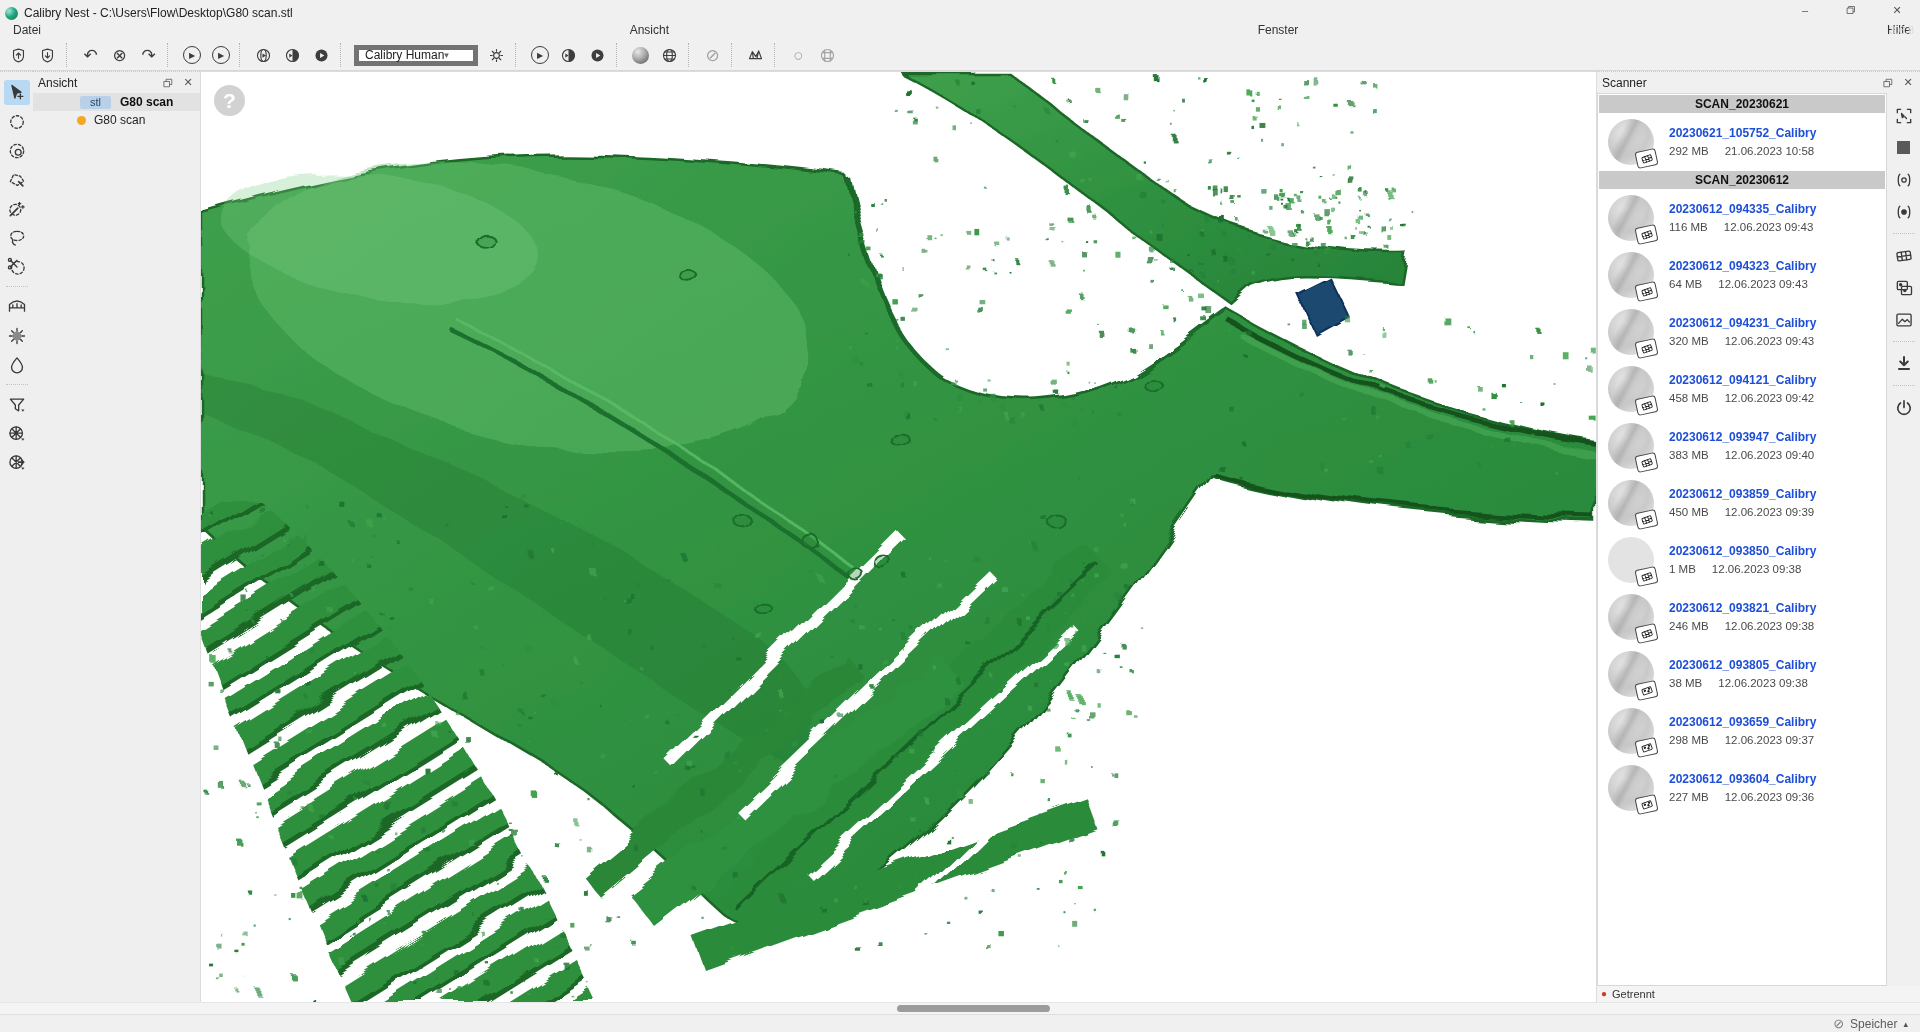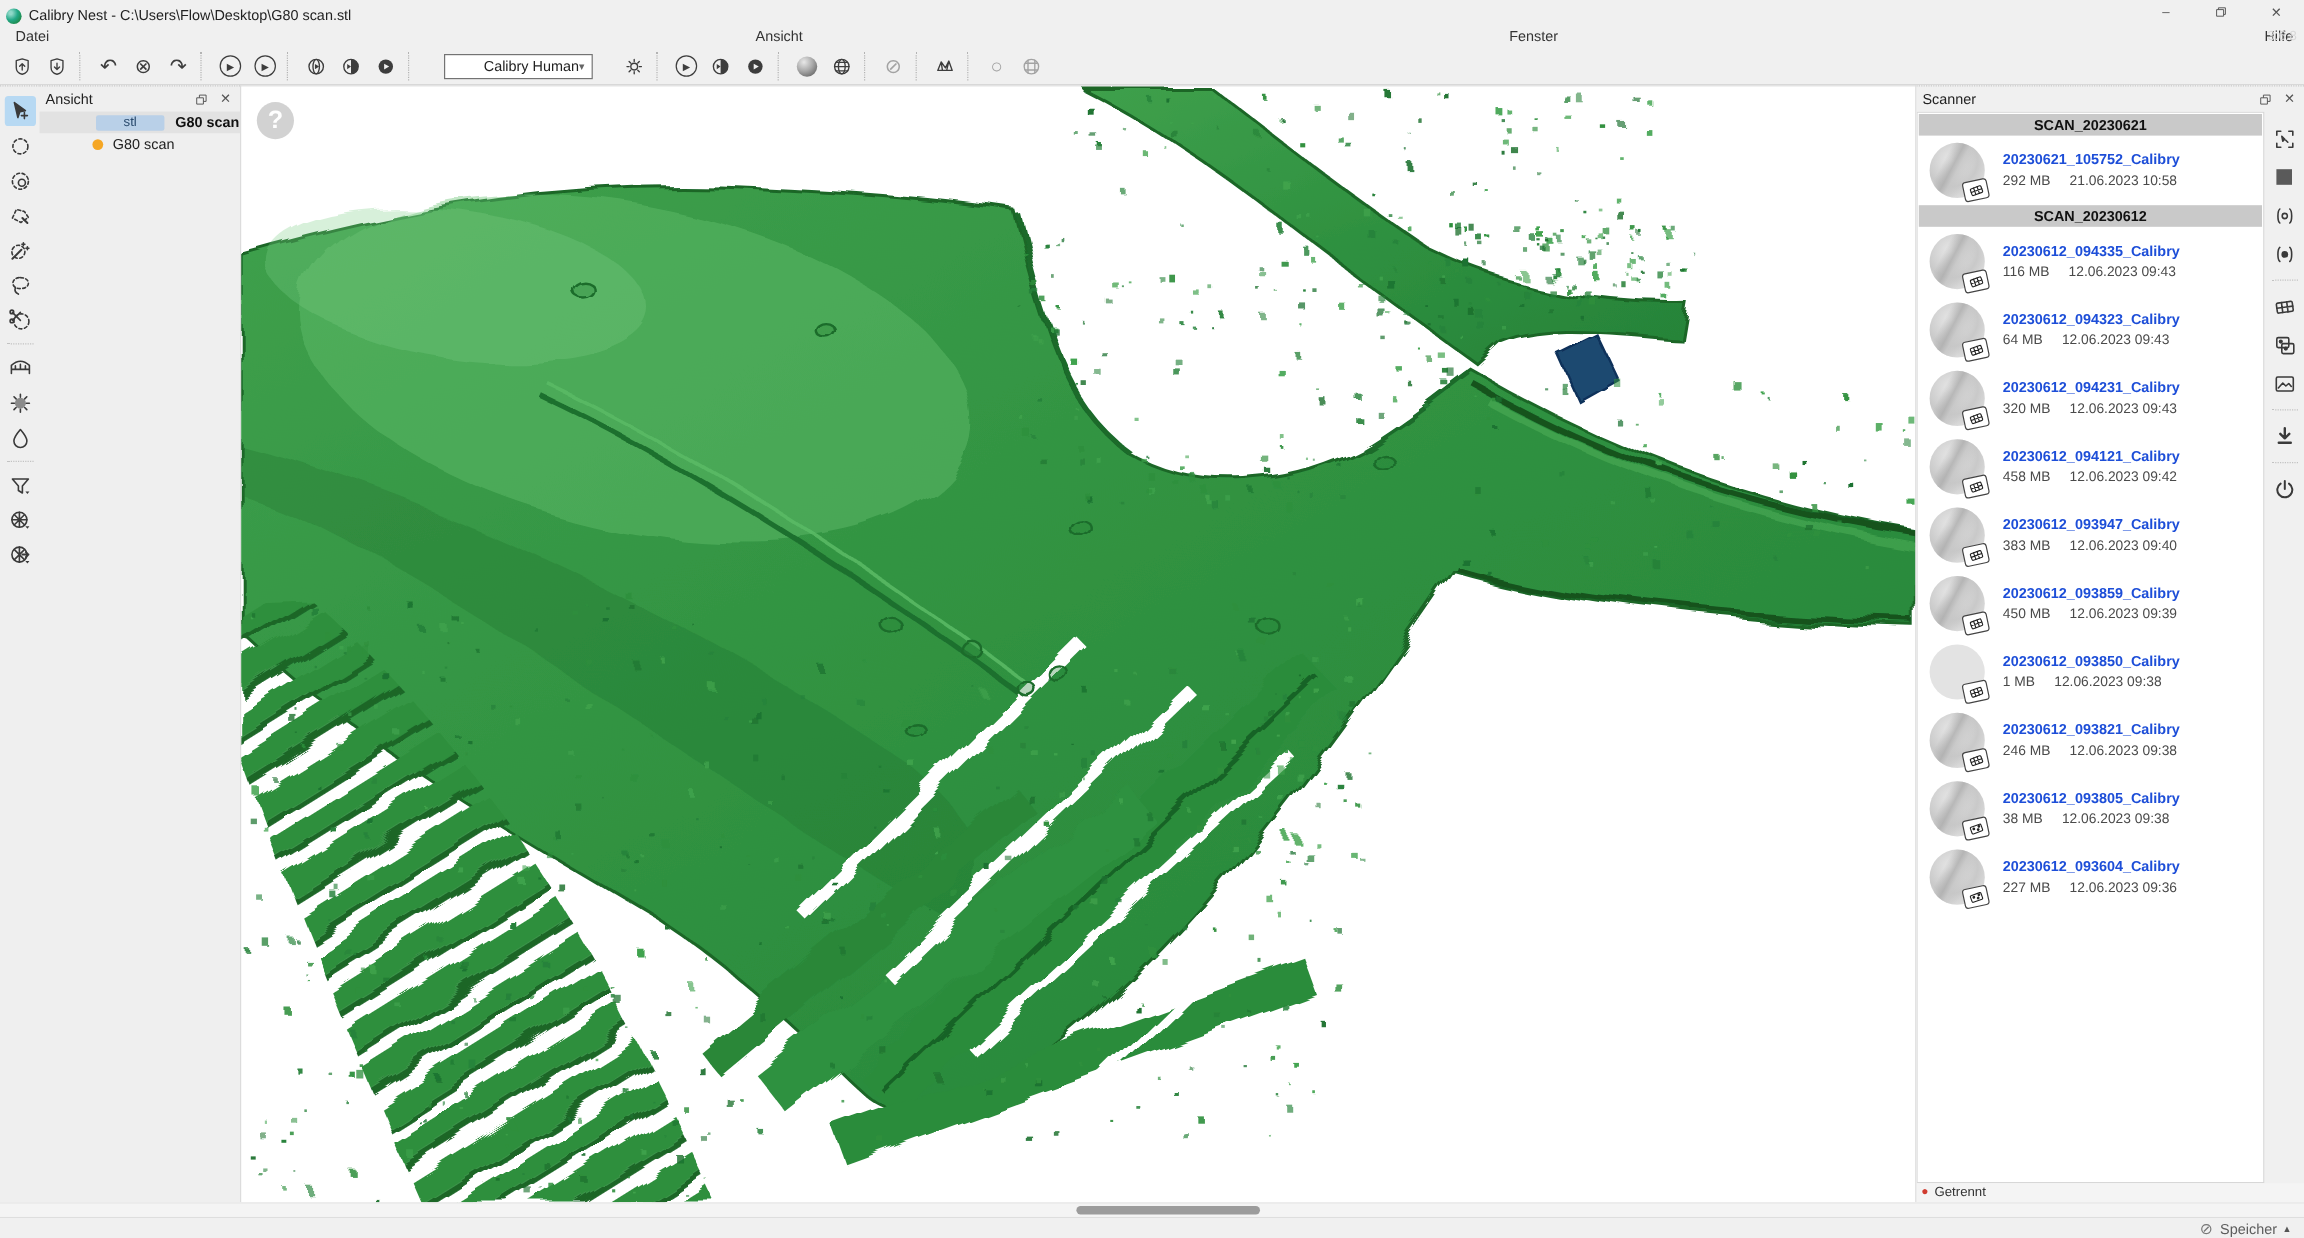--- a/index.html
+++ b/index.html
@@ -20,21 +20,21 @@
   .version-label { position:absolute; right:6px; top:4px; font-size:11px; color:#d9d9d9; }
 
   
   .toolbar { height:31px; display:flex; align-items:center; padding-left:4px; background:#f0f0f0; border-bottom:1px solid #d8d8d8; }
   .tb-btn { width:29px; height:27px; display:flex; align-items:center; justify-content:center; color:#3d3d3d; border-radius:2px; }
   .tb-btn svg { stroke:#3d3d3d; }
   .tb-glyph { font-size:17px; line-height:1; }
   .tb-sep { width:5px; height:24px; border-left:1px dotted #b3b3b3; margin:0 5px 0 4px; }
   .tb-disabled, .tb-disabled svg { color:#a3a3a3 !important; stroke:#a3a3a3 !important; }
   .play-circle { width:18px; height:18px; border:1.5px solid #3d3d3d; border-radius:50%; display:flex; align-items:center; justify-content:center; font-size:8px; color:#3d3d3d; padding-left:1px; }
-  .tb-select { width:124px; height:21px; border:1px solid #737373; background:#fff; font-size:12px; display:flex; align-items:center; justify-content:flex-end; padding:0 6px; margin:0 20px; color:#222; }
+  .tb-select { width:124px; height:21px; border:5px solid #737373; background:#fff; font-size:12px; display:flex; align-items:center; justify-content:flex-start; padding:0 6px; margin:0 4px; color:#222; }
   .tb-select .chev { font-size:9px; color:#666; }
   .ball { width:17px; height:17px; border-radius:50%;
     background: radial-gradient(circle at 35% 28%, #e8e8e8, #a9a9a9 45%, #6e6e6e 80%, #585858); }
 
   
   .main { display:flex; height:931px; background:#ececec; position:relative; }
 
   .left-rail { width:33px; background:#efefef; display:flex; flex-direction:column; align-items:center; padding-top:8px; gap:4px; border-top:1px dotted #c9c9c9; }
   .rail-btn { width:26px; height:25px; display:flex; align-items:center; justify-content:center; border-radius:3px; color:#3a3a3a; }
   .rail-btn svg { stroke:#3a3a3a; }
@@ -42,21 +42,21 @@
   .rail-sep { width:22px; border-top:1px dotted #c2c2c2; margin:3px 0; }
 
   .dock { width:167px; background:#efefef; border-top:1px dotted #c9c9c9; }
   .files-panel { }
   .panel-header { height:21px; display:flex; align-items:center; padding:0 5px; font-size:12px; color:#222; }
   .panel-header .ph-icons { margin-left:auto; display:flex; gap:6px; align-items:center; color:#555; }
   .ph-btn { width:14px; height:14px; display:flex; align-items:center; justify-content:center; font-size:11px; color:#555; }
   .ph-btn svg { stroke:#555; }
   .tree-row1 { height:18px; display:flex; align-items:center; background:#e2e2e2; font-size:12px; }
   .tree-chev { margin-left:9px; display:flex; }
-  .stl-badge { margin-left:26px; background:#b9d0e8; color:#27486b; font-size:11px; padding:0px 23px 1px; border-radius:2px; }
+  .stl-badge { margin-left:26px; background:#b9d0e8; color:#27486b; font-size:11px; padding:0px 10px 1px; border-radius:2px; }
   .tree-name-root { margin-left:9px; font-weight:bold; color:#111; }
   .tree-row2 { height:18px; display:flex; align-items:center; font-size:12px; }
   .orange-dot { width:9px; height:9px; border-radius:50%; background:#f5a623; margin-left:44px; }
   .tree-name-child { margin-left:8px; color:#222; }
 
   
   .viewport { flex:1; position:relative; background:#fff; border:1px solid #dcdcdc; border-bottom:none; }
   .viewport svg.mesh { position:absolute; inset:0; width:100%; height:100%; }
   .help-btn { position:absolute; left:13px; top:13px; width:31px; height:31px; border-radius:50%; background:#d2d2d2; color:#fff; font-size:21px; font-weight:bold; display:flex; align-items:center; justify-content:center; }
 
@@ -1525,30 +1525,46 @@
               </div>
               <div class="scan-text">
                 <div class="scan-title">20230612_093805_Calibry</div>
                 <div class="scan-meta">
                   <span>38 MB</span>
                   <span>12.06.2023 09:38</span>
                 </div>
               </div>
             </div>
 
-
             <div class="scan-item">
               <div class="thumb thumb-scan">
                 <span class="badge">
                   <svg class="o ic14" viewBox="0 0 24 24" stroke-width="1.4">
                     <use href="#i-dots"></use>
                   </svg>
                 </span>
               </div>
               <div class="scan-text">
+                <div class="scan-title">20230612_093659_Calibry</div>
+                <div class="scan-meta">
+                  <span>298 MB</span>
+                  <span>12.06.2023 09:37</span>
+                </div>
+              </div>
+            </div>
+
+            <div class="scan-item">
+              <div class="thumb thumb-scan">
+                <span class="badge">
+                  <svg class="o ic14" viewBox="0 0 24 24" stroke-width="1.4">
+                    <use href="#i-dots"></use>
+                  </svg>
+                </span>
+              </div>
+              <div class="scan-text">
                 <div class="scan-title">20230612_093604_Calibry</div>
                 <div class="scan-meta">
                   <span>227 MB</span>
                   <span>12.06.2023 09:36</span>
                 </div>
               </div>
             </div>
           </div>
         <div class="scan-rail">
           <div class="rail-btn">

